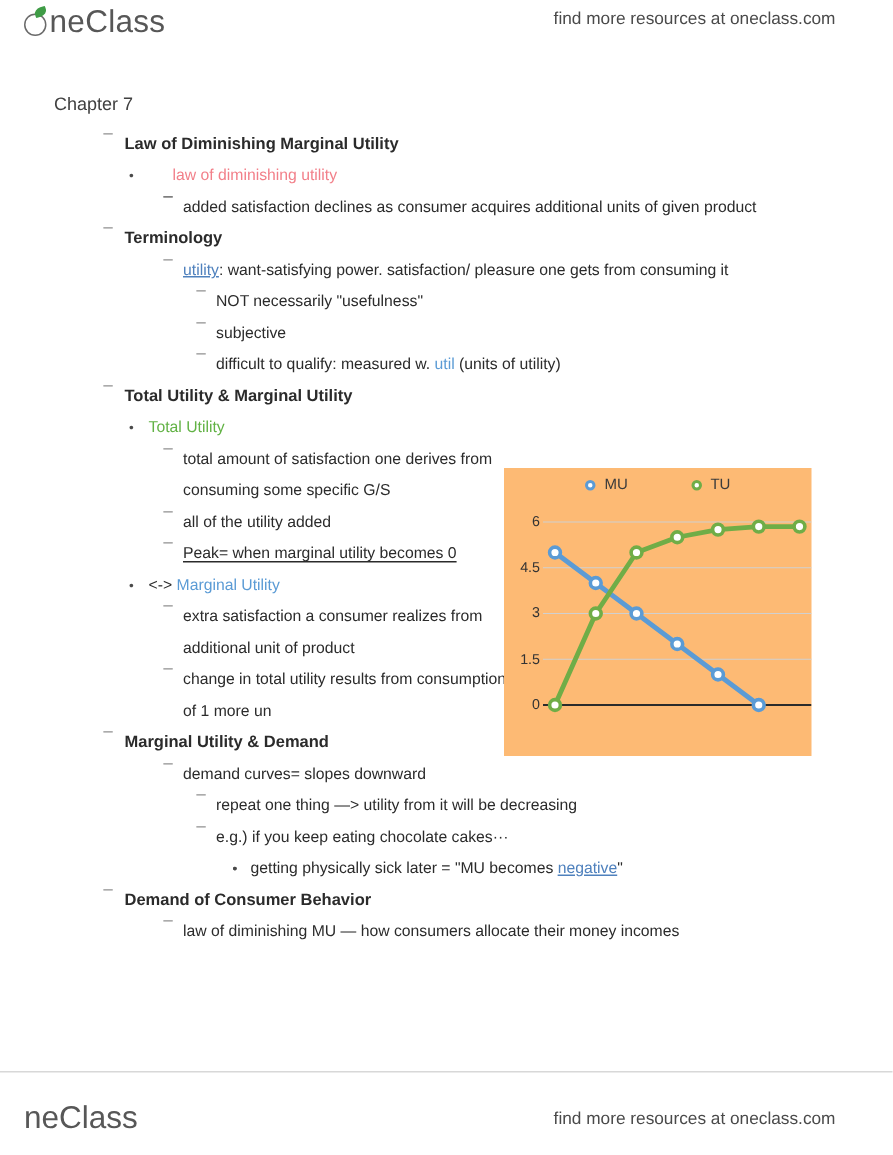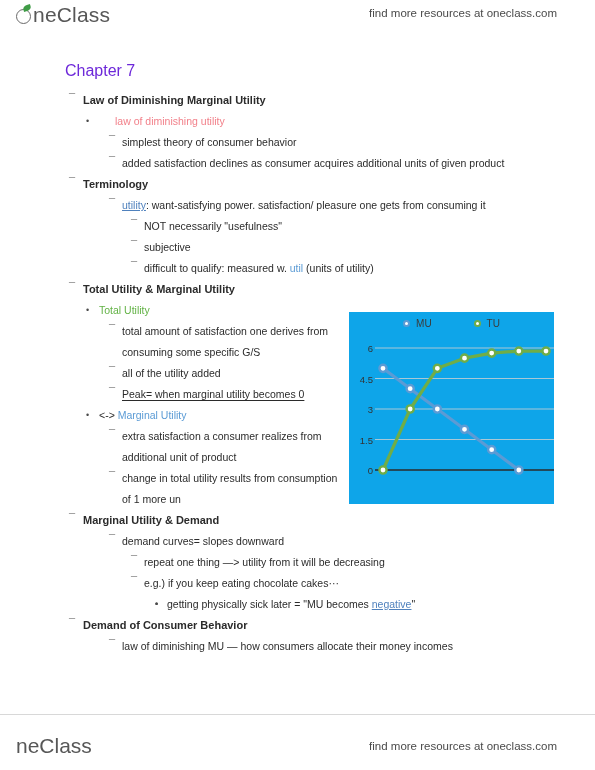--- a/index.html
+++ b/index.html
@@ -80,23 +80,23 @@
     color: #575757;
   }
 
   
   .notes {
     position: absolute;
     left: 0; top: 62px;
     width: 595px;
   }
   .chapter-title {
-    margin-left: 65px;
-    font-size: 16px;
-    color: #6d28d9;
+    margin-left: 36px;
+    font-size: 12px;
+    color: #404040;
     margin-bottom: 10px;
   }
 
   .line {
     position: relative;
     font-size: 10.5px;
     line-height: 21px;
     color: #2b2b2b;
     white-space: nowrap;
   }
@@ -121,25 +121,25 @@
 
   .pink  { color: #f2808a; padding-left: 16px; }
   .green { color: #62b245; }
   .blue  { color: #5b9bd5; }
   .blue-u { color: #4f81bd; text-decoration: underline; }
   .underline { text-decoration: underline; text-underline-offset: 2px; }
 
   
   .chart-wrap {
     position: absolute;
-    left: 349px;
+    left: 336px;
     top: 312px;
     width: 205px;
     height: 192px;
-    background: #0ea5e9;
+    background: #fdba74;
   }
   .legend {
     position: absolute;
     top: 0; left: 0; right: 0;
     height: 22px;
     display: flex;
     justify-content: center;
     gap: 42px;
     align-items: center;
   }
@@ -190,21 +190,21 @@
     <span class="brand-rest">neClass</span>
   </div>
   <div class="header-tagline">find more resources at oneclass.com</div>
 </div>
 
 <div class="notes">
   <div class="chapter-title">Chapter 7</div>
   <div id="notes-lines">
       <div class="line lv0"><span class="bullet-mark dash-mark">¯</span><span>Law of Diminishing Marginal Utility</span></div>
       <div class="line lv1"><span class="bullet-mark dot-mark">•</span><span class="pink">law of diminishing utility</span></div>
-      <div class="line lv2"><span class="bullet-mark dash-mark">¯</span><span>simplest theory of consumer behavior</span></div>
+      <div class="line lv2"><span class="bullet-mark dash-mark">¯</span></div>
       <div class="line lv2"><span class="bullet-mark dash-mark">¯</span><span>added satisfaction declines as consumer acquires additional units of given product</span></div>
       <div class="line lv0"><span class="bullet-mark dash-mark">¯</span><span>Terminology</span></div>
       <div class="line lv2"><span class="bullet-mark dash-mark">¯</span><span><span class="blue-u">utility</span>: want-satisfying power. satisfaction/ pleasure one gets from consuming it</span></div>
       <div class="line lv3"><span class="bullet-mark dash-mark">¯</span><span>NOT necessarily "usefulness"</span></div>
       <div class="line lv3"><span class="bullet-mark dash-mark">¯</span><span>subjective</span></div>
       <div class="line lv3"><span class="bullet-mark dash-mark">¯</span><span>difficult to qualify: measured w. <span class="blue">util</span> (units of utility)</span></div>
       <div class="line lv0"><span class="bullet-mark dash-mark">¯</span><span>Total Utility &amp; Marginal Utility</span></div>
       <div class="line lv1"><span class="bullet-mark dot-mark">•</span><span class="green">Total Utility</span></div>
       <div class="line lv2"><span class="bullet-mark dash-mark">¯</span><span>total amount of satisfaction one derives from</span></div>
       <div class="line lv2 contline"><span>consuming some specific G/S</span></div>

